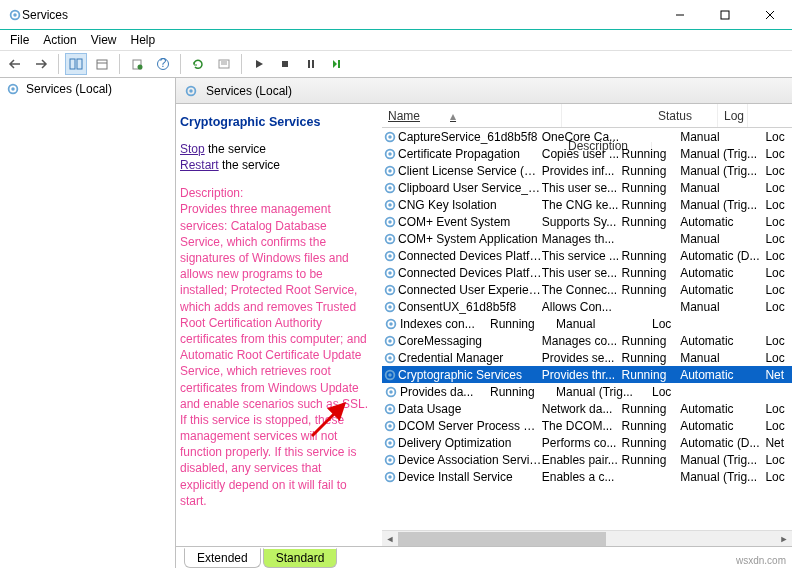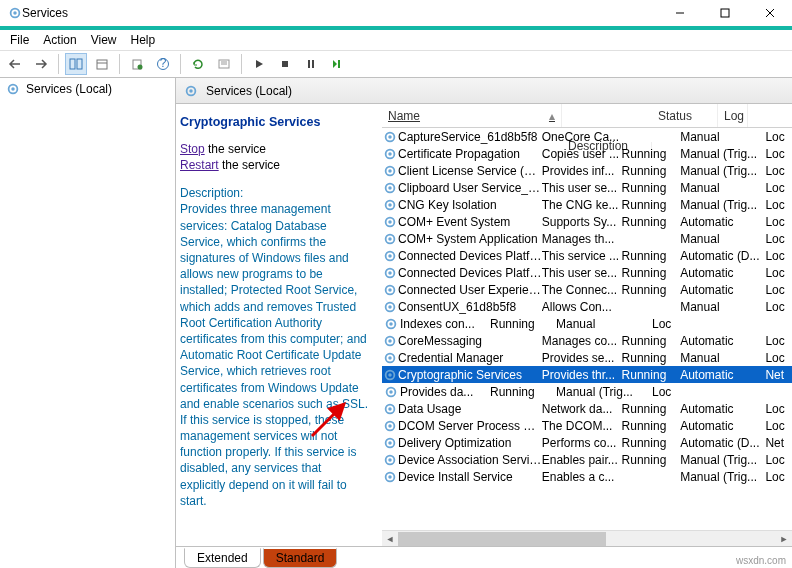--- a/index.html
+++ b/index.html
@@ -1,59 +1,59 @@
 <!DOCTYPE html>
 <html><head>
 <meta charset="utf-8">
 <style>
 * { margin: 0; padding: 0; box-sizing: border-box; font-family: "Segoe UI", Tahoma, sans-serif; font-size: 12px; }
 body { background: #fff; width: 792px; height: 568px; overflow: hidden; position: relative; }
-.titlebar { height: 30px; display: flex; align-items: center; padding-left: 8px; border-bottom: 4px solid #14b8a6; }
+.titlebar { height: 30px; display: flex; align-items: center; padding-left: 8px; border-bottom: 1px solid #14b8a6; }
 .titlebar .title { flex: 1; font-size: 12px; }
 .winbtns { display: flex; }
 .winbtn { width: 45px; height: 29px; display: flex; align-items: center; justify-content: center; }
 .menubar { height: 20px; display: flex; align-items: center; padding: 0 10px; gap: 14px; }
 .menubar span { font-size: 12px; }
 .toolbar { height: 28px; border-top: 1px solid #e0e0e0; border-bottom: 1px solid #c0c0c0; display: flex; align-items: center; padding: 0 4px; gap: 4px; }
 .tbtn { width: 22px; height: 22px; display: flex; align-items: center; justify-content: center; border: 1px solid transparent; }
 .tbtn.sel { border: 1px solid #99c2e8; background: #d6e8f7; }
 .tsep { width: 1px; height: 20px; background: #ccc; margin: 0 2px; }
 .mainarea { display: flex; height: calc(100% - 78px); }
 .leftnav { width: 176px; border-right: 1px solid #c0c0c0; padding: 4px 6px; }
 .leftnav .row { display: flex; align-items: center; gap: 6px; }
 .right { flex: 1; display: flex; flex-direction: column; overflow: hidden; }
 .rhead { height: 26px; background: linear-gradient(#f5f5f5,#e8e8e8); display: flex; align-items: center; padding-left: 8px; gap: 8px; border-bottom: 1px solid #c0c0c0; }
 .rbody { flex: 1; display: flex; overflow: hidden; }
 .detail { width: 206px; padding: 10px 12px 10px 4px; font-size: 12px; line-height: 1.35; }
 .detail .stitle { color: #003399; font-weight: bold; margin-bottom: 10px; font-size: 12.5px; }
 .detail a { color: #4c1d95; text-decoration: underline; }
-.detail .desc { margin-top: 12px; color: #0369a1; }
+.detail .desc { margin-top: 12px; color: #ec4899; }
 .list { flex: 1; display: flex; flex-direction: column; overflow: hidden; position: relative; }
 .cols { display: flex; border-bottom: 1px solid #d0d0d0; height: 24px; background: #fff; }
 .col { padding: 4px 6px; border-right: 1px solid #eee; font-size: 12px; color: #333; display: flex; align-items: center; }
-.col.name  { width: 180px; justify-content: space-between; text-decoration: underline; }
+.col.name  { width: 180px; justify-content: flex-start; text-decoration: underline; }
 .col.desc  { width: 90px; margin-top: 38px; }
 .col.stat  { width: 66px; }
 .col.start { width: 96px; }
 .col.log   { width: 30px; }
 .rows { flex: 1; overflow-y: auto; overflow-x: hidden; }
 .srow { display: flex; align-items: center; height: 17px; font-size: 12px; white-space: nowrap; }
 .srow.sel { background: #0a64c8; color: #fff; }
 .srow .ic { width: 18px; display: flex; align-items: center; justify-content: center; }
 .srow .c-name  { width: 162px; overflow: hidden; text-overflow: ellipsis; }
 .srow .c-desc  { width: 90px; overflow: hidden; text-overflow: ellipsis; }
 .srow .c-stat  { width: 66px; overflow: hidden; }
 .srow .c-start { width: 96px; overflow: hidden; text-overflow: ellipsis; }
 .srow .c-log   { width: 30px; overflow: hidden; }
 .hscroll { height: 16px; background: #f0f0f0; border-top: 1px solid #ddd; display:flex; }
 .hscroll .track { flex:1; background:#f0f0f0; position:relative; }
 .hscroll .thumb { position:absolute; left:0; top:1px; height:14px; width:55%; background:#c8c8c8; }
 .hscroll .arr { width:16px; display:flex; align-items:center; justify-content:center; color:#666; font-size:9px;}
 .tabs { height: 22px; display: flex; align-items: flex-end; padding-left: 8px; border-top: 1px solid #c0c0c0; background:#fff; }
-.tab { padding: 2px 12px; border: 1px solid #bbb; border-top-color:#fff; border-radius: 0 0 6px 6px; margin-right: 2px; background: #c2410c; font-size: 12px; }
+.tab { padding: 2px 12px; border: 1px solid #bbb; border-top-color:#fff; border-radius: 0 0 6px 6px; margin-right: 2px; background: #bef264; font-size: 12px; }
 .tab.active { background: #fff; }
 .gear-svg { width: 14px; height: 14px; }
 .arrow { position:absolute; left:310px; top:398px; pointer-events:none; }
 .watermark { position:absolute; right:6px; bottom:2px; font-size:10px; color:#999; }
 </style>
 </head>
 <body>
 
 <div class="titlebar">
   <svg class="gear-svg" viewBox="0 0 16 16">

